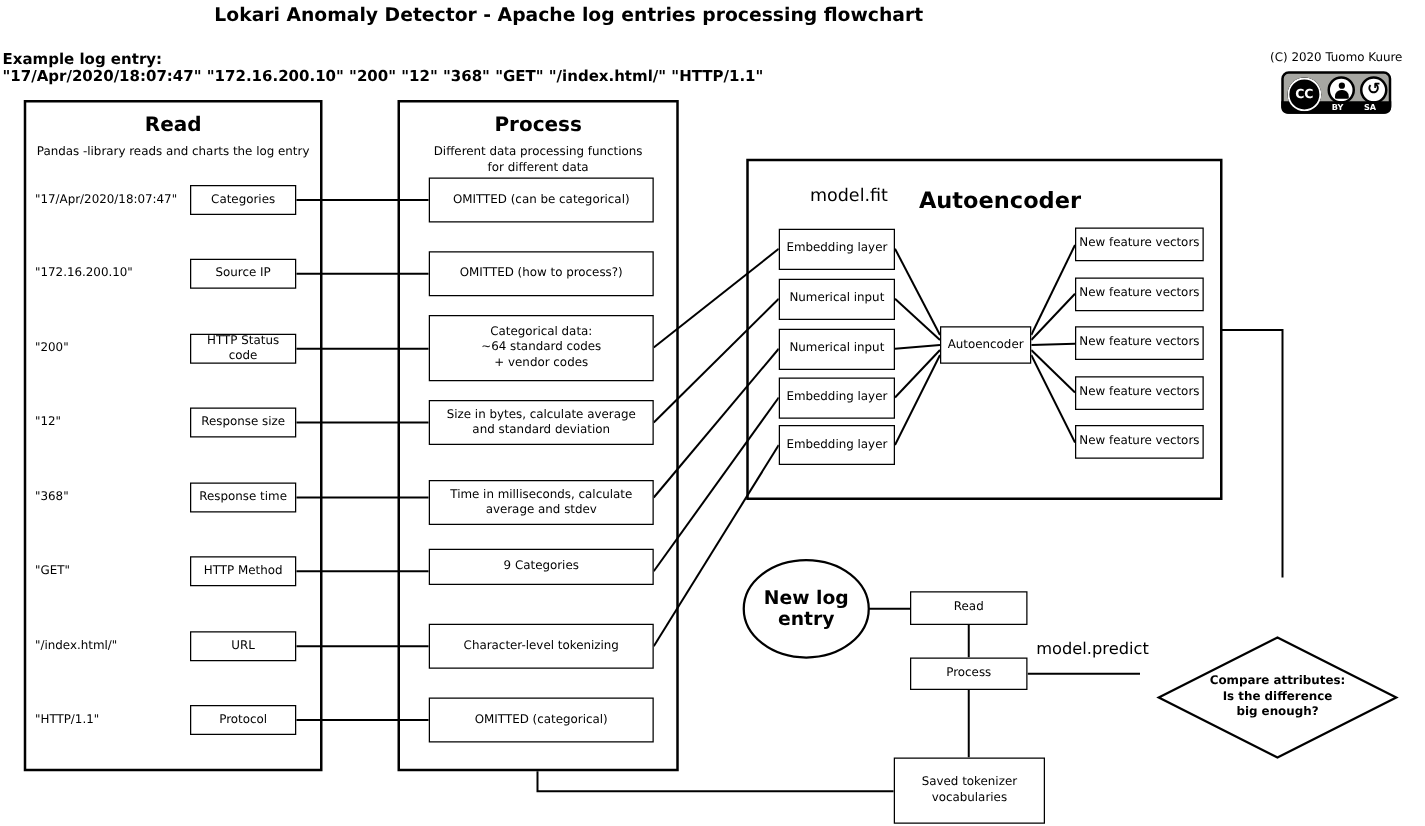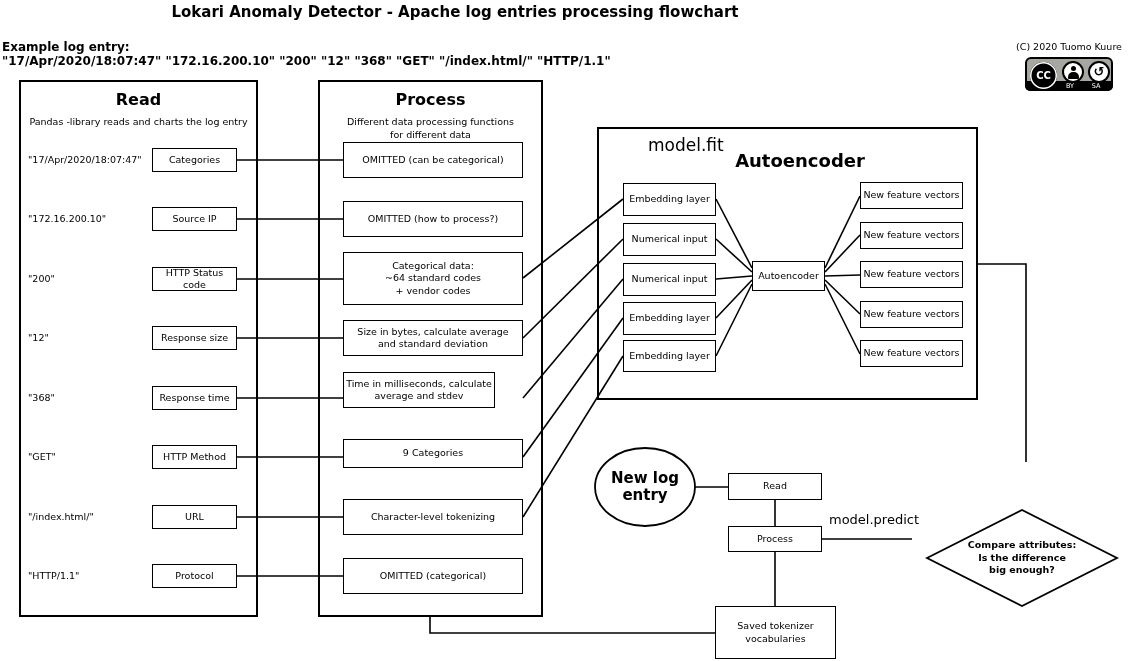--- a/index.html
+++ b/index.html
@@ -22,21 +22,21 @@
   .biglabel { position:absolute; font-weight:bold; text-align:center; }
   .badge {
     position:absolute; left:1025px; top:57px; width:88px; height:34px;
     background:#a7a7a2; border:2px solid #000; border-radius:6px;
   }
   .badge .strip {
     position:absolute; left:-2px; right:-2px; bottom:-2px; height:10px;
     background:#000; border-radius:0 0 5px 5px;
   }
   .badge .strip span {
-    position:absolute; color:#fff; font-size:6.5px; font-weight:normal; top:1px; width:22px; text-align:center;
+    position:absolute; color:#fff; font-size:6.5px; font-weight:bold; top:1px; width:22px; text-align:center;
   }
   .cc-circle {
     position:absolute; left:3px; top:3px; width:27px; height:27px; border-radius:50%;
     background:#000; color:#fff; display:flex; align-items:center; justify-content:center;
     font-size:10px; font-weight:bold; box-shadow:inset 0 0 0 1.5px #fff, inset 0 0 0 3px #000; z-index:2;
   }
   .mini-circle {
     position:absolute; top:2px; width:22px; height:22px; border-radius:50%;
     background:#fff; border:2px solid #000; display:flex; align-items:center; justify-content:center;
   }
@@ -140,28 +140,28 @@
 for different data</div>
   </div>
 
   <div class="node" style="left:343px; top:142px; width:180px; height:36px;">OMITTED (can be categorical)</div>
   <div class="node" style="left:343px; top:201px; width:180px; height:36px;">OMITTED (how to process?)</div>
   <div class="node" style="left:343px; top:252px; width:180px; height:53px;">Categorical data:
 ~64 standard codes
 + vendor codes</div>
   <div class="node" style="left:343px; top:320px; width:180px; height:36px;">Size in bytes, calculate average
 and standard deviation</div>
-  <div class="node" style="left:343px; top:372px; width:152px; height:36px;">Time in milliseconds, calculate
+  <div class="node" style="left:343px; top:384px; width:180px; height:36px;">Time in milliseconds, calculate
 average and stdev</div>
   <div class="node" style="left:343px; top:439px; width:180px; height:29px;">9 Categories</div>
   <div class="node" style="left:343px; top:558px; width:180px; height:36px;">OMITTED (categorical)</div>
   <div class="node" style="left:343px; top:499px; width:180px; height:36px;">Character-level tokenizing</div>
 
   <div class="panel" style="left:597px; top:127px; width:381px; height:273px;"></div>
-  <div class="abs" style="left:648px; top:135px; font-size:17px;">model.fit</div>
+  <div class="abs" style="left:648px; top:149px; font-size:14px;">model.fit</div>
   <div class="abs biglabel" style="left:720px; top:150px; width:160px; font-size:18px;">Autoencoder</div>
 
   <div class="node" style="left:623px; top:183px; width:93px; height:33px;">Embedding layer</div>
   <div class="node" style="left:623px; top:223px; width:93px; height:33px;">Numerical input</div>
   <div class="node" style="left:623px; top:263px; width:93px; height:33px;">Numerical input</div>
   <div class="node" style="left:623px; top:302px; width:93px; height:33px;">Embedding layer</div>
   <div class="node" style="left:623px; top:340px; width:93px; height:32px;">Embedding layer</div>
 
   <div class="node" style="left:752px; top:261px; width:73px; height:30px;">Autoencoder</div>
 

